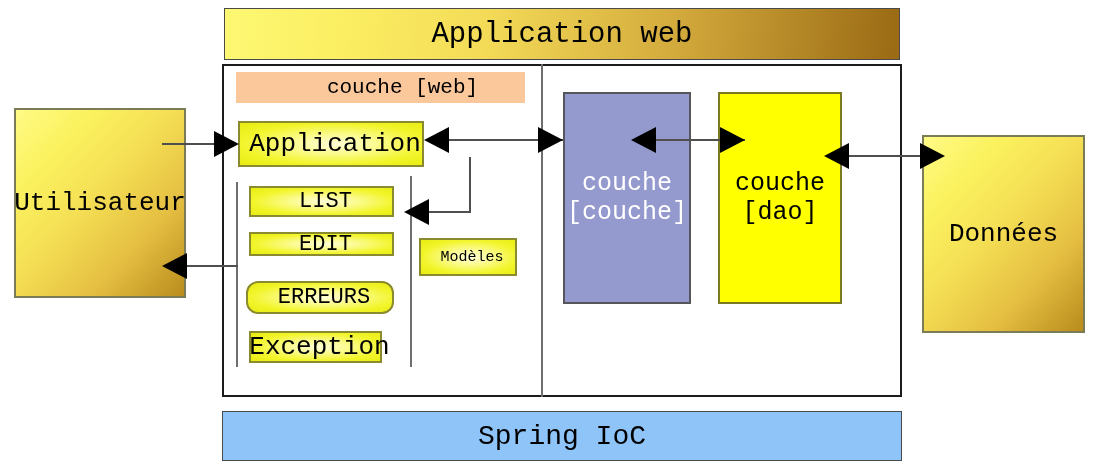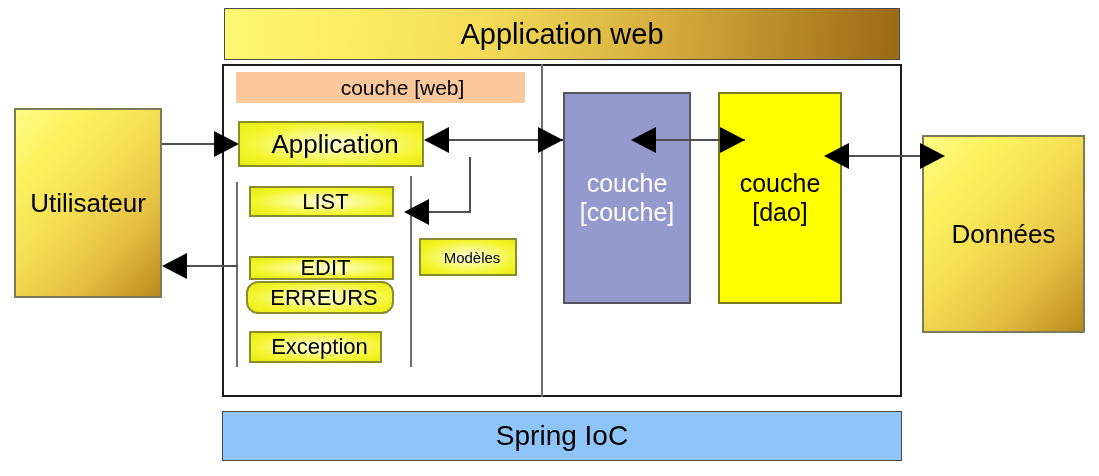--- a/index.html
+++ b/index.html
@@ -5,21 +5,21 @@
   html, body {
     margin: 0;
     padding: 0;
     background: #ffffff;
   }
   #canvas {
     position: relative;
     width: 1099px;
     height: 476px;
     background: #ffffff;
-    font-family: Liberation Sans, sans-serif;
+    font-family: Liberation Mono, monospace;
     overflow: hidden;
   }
   .abs { position: absolute; box-sizing: border-box; }
 
   
   .banner {
     display: flex;
     align-items: center;
     justify-content: center;
     border: 1px solid #4a4a4a;
@@ -73,23 +73,23 @@
     display: flex; align-items: center; justify-content: center;
     color: #000;
     background: radial-gradient(ellipse at 52% 50%, #ffffd8 0%, #fbfb8f 32%, #f2f52b 68%, #e8ec10 100%);
     padding-left: 8px;
   }
   #box-application {
     left: 238px; top: 121px; width: 186px; height: 46px;
     font-size: 26px;
   }
   #box-list    { left: 249px; top: 186px; width: 145px; height: 31px; font-size: 22px; align-items: center; }
-  #box-edit    { left: 249px; top: 232px; width: 145px; height: 24px; font-size: 22px; margin-top: 24px; }
+  #box-edit    { left: 249px; top: 232px; width: 145px; height: 24px; font-size: 22px; }
   #box-erreurs { left: 246px; top: 281px; width: 148px; height: 33px; font-size: 22px; border-radius: 12px; }
-  #box-exception { left: 249px; top: 331px; width: 133px; height: 32px; font-size: 22px; }
+  #box-exception { left: 249px; top: 331px; width: 133px; height: 32px; font-size: 26px; }
   #box-modeles { left: 419px; top: 238px; width: 98px; height: 38px; font-size: 15px; }
 
   
   #box-service {
     left: 563px; top: 92px; width: 128px; height: 212px;
     background: #9499ce;
     border: 2px solid #55555b;
     color: #ffffff;
     display: flex; align-items: center; justify-content: center;
     flex-direction: column;
@@ -107,21 +107,21 @@
     text-align: center;
   }
 
   
   .actor {
     border: 2px solid #7b7b55;
     display: flex; align-items: center; justify-content: center;
     color: #000; font-size: 26px;
     background: linear-gradient(133deg, #fffb86 0%, #fbf25f 22%, #f5e055 45%, #e5bf42 72%, #b98c1c 100%);
   }
-  #box-utilisateur { left: 14px; top: 108px; width: 148px; height: 190px; }
+  #box-utilisateur { left: 14px; top: 108px; width: 172px; height: 190px; }
   #box-donnees     { left: 922px; top: 99px; width: 163px; height: 198px; margin-top: 36px; }
 
   
   .ln { background: #4f4f4f; }
 
   
   .arrow { width: 0; height: 0; }
   .arrow-right {
     border-top: 13px solid transparent;
     border-bottom: 13px solid transparent;

